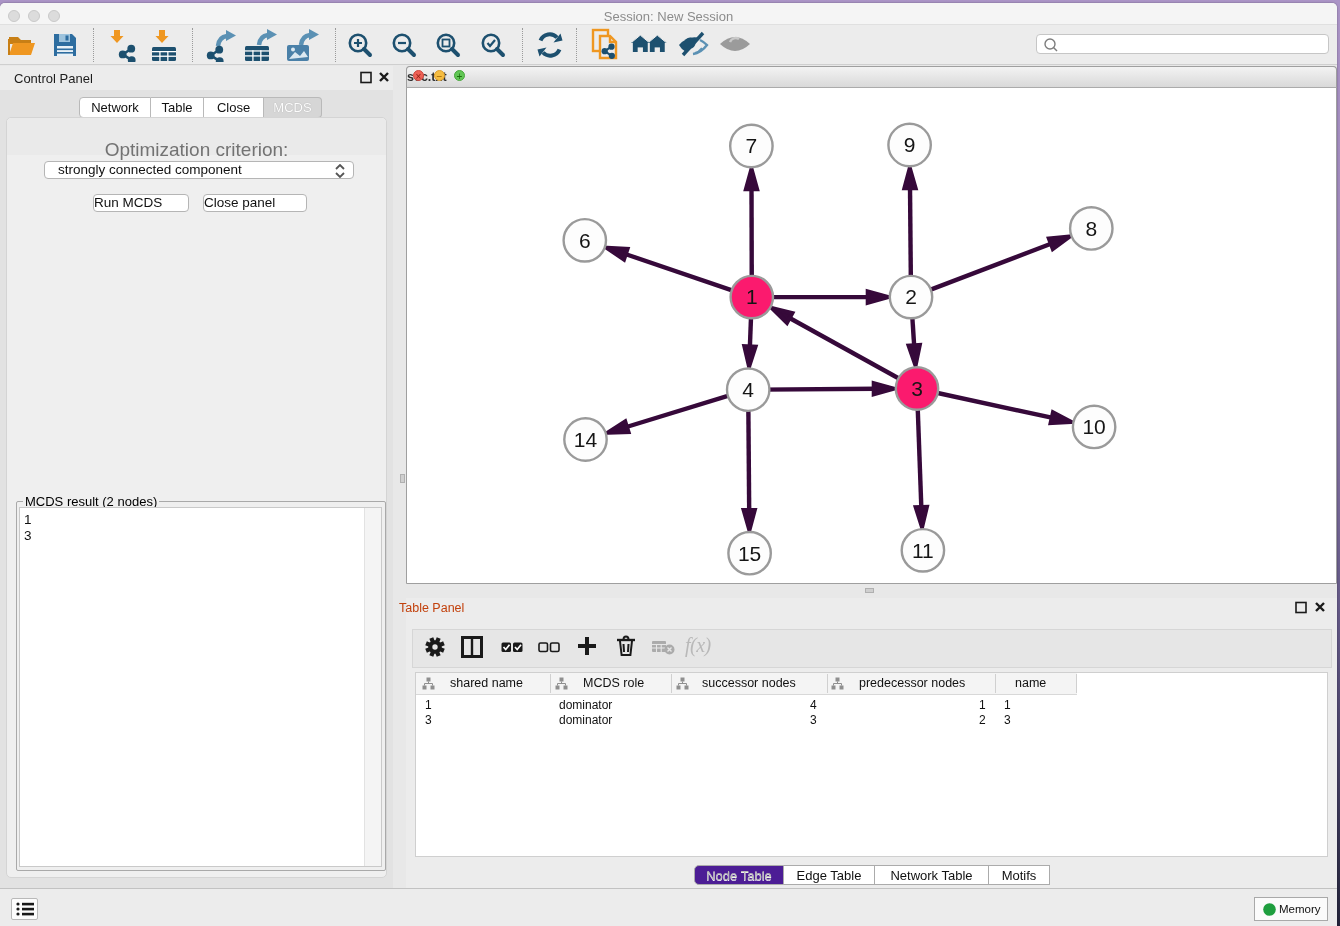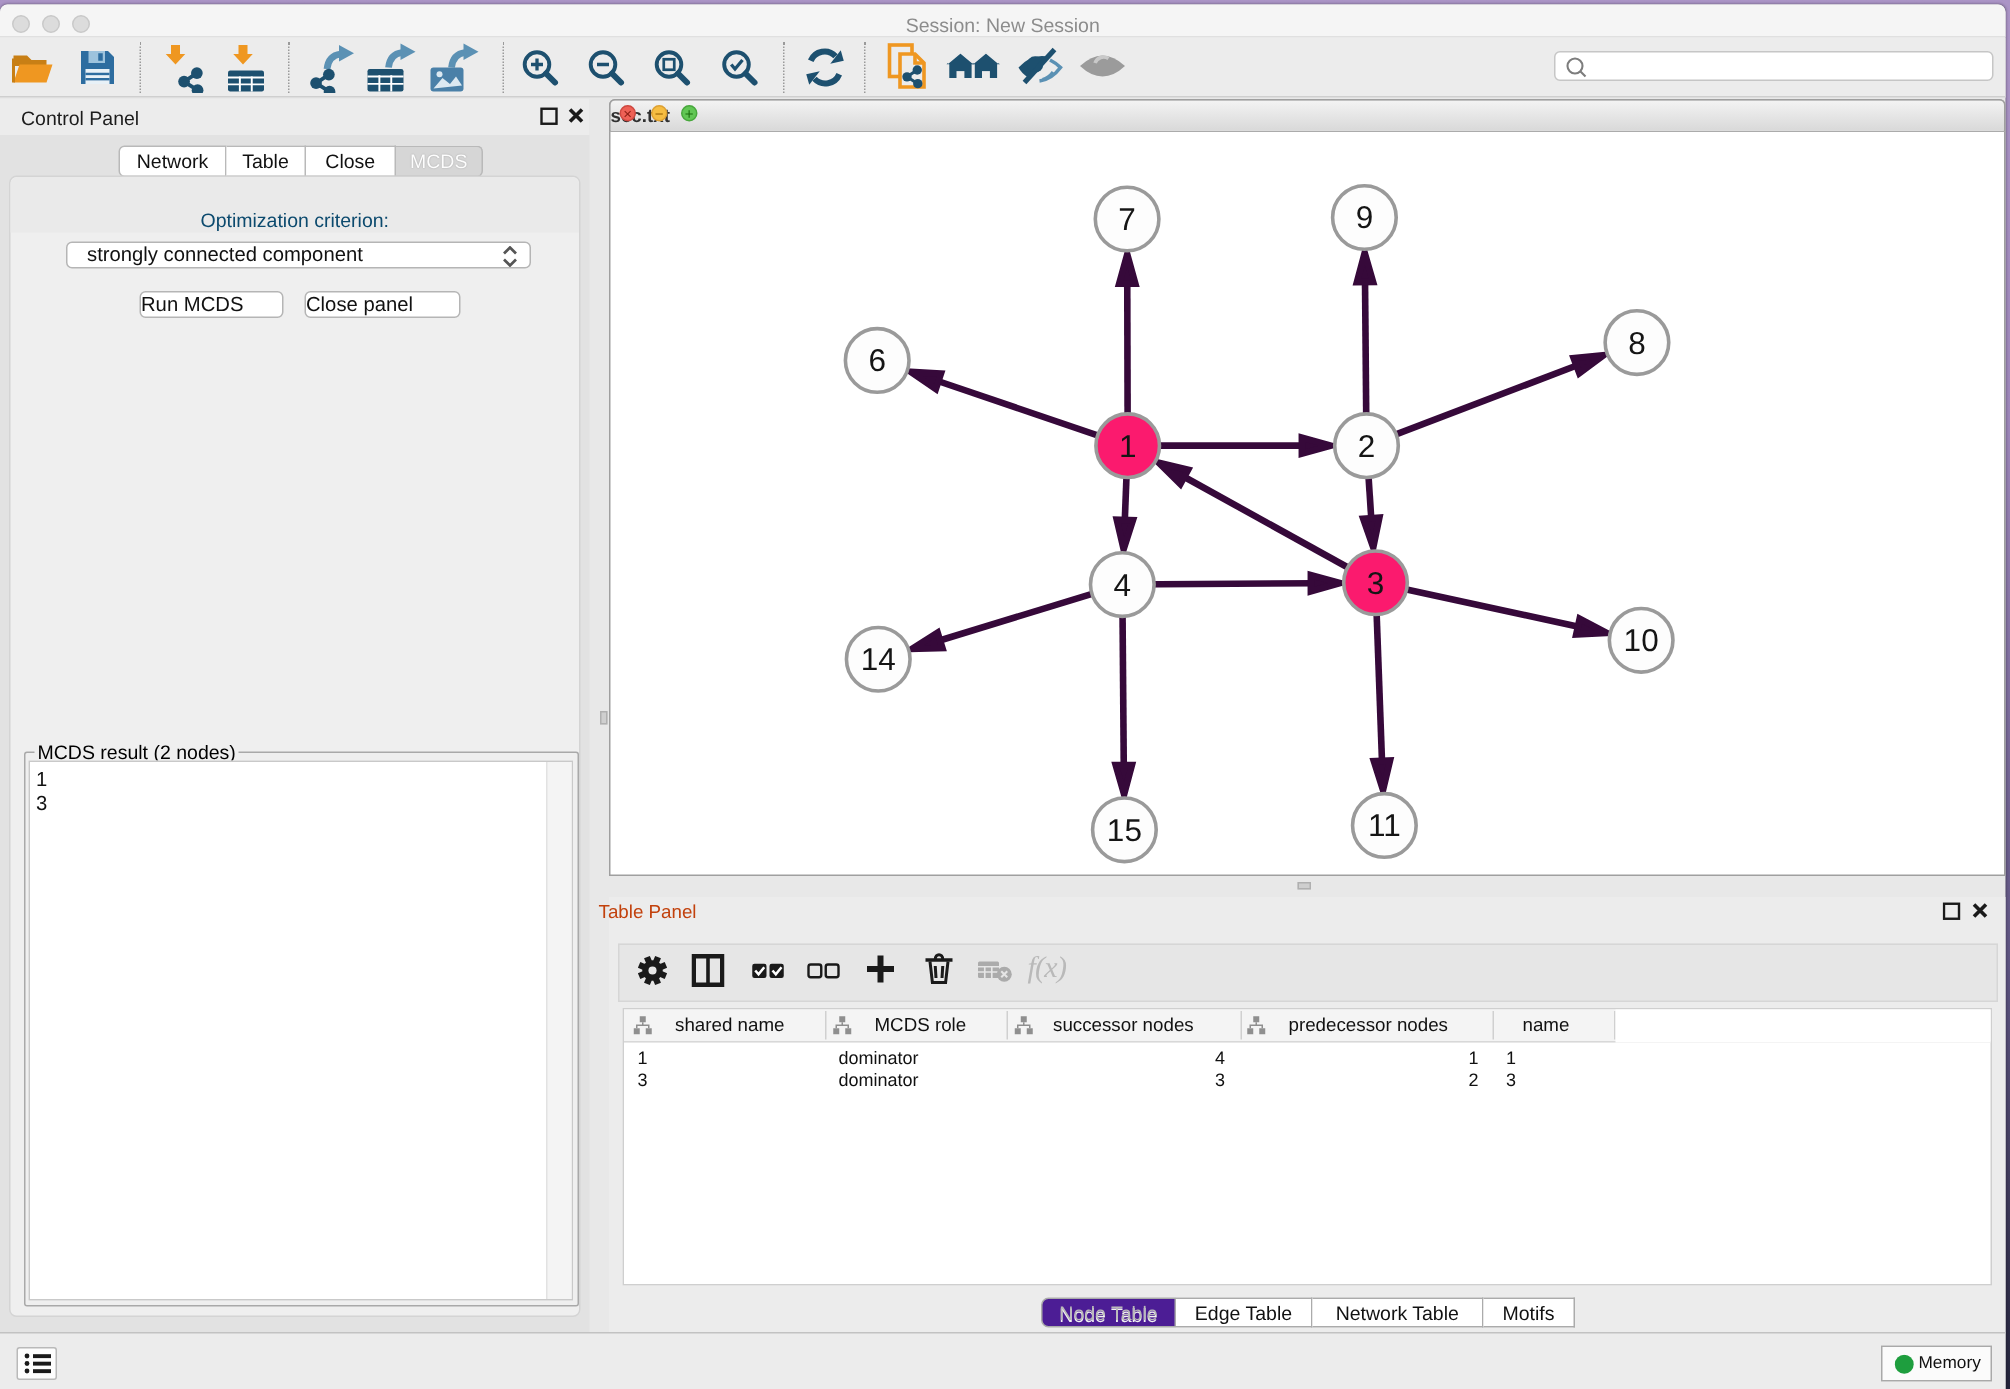--- a/index.html
+++ b/index.html
@@ -11,21 +11,21 @@
 #toolbar{position:absolute;left:0;top:25px;width:1337px;height:40px;background:#ececec;border-bottom:1px solid #cfcfcf}
 .tsep{position:absolute;top:3px;height:34px;width:0;border-left:1px dotted #9a9a9a}
 #search{position:absolute;left:1036px;top:9px;width:293px;height:20px;background:#fff;border:1px solid #c6c6c6;border-radius:4px}
 
 #cpanel{position:absolute;left:0;top:66px;width:393px;height:822px;background:#e2e2e2}
 #cphead{position:absolute;left:0;top:66px;width:393px;height:24px;background:#ececec}
 #cphead span{position:absolute;left:14px;top:5px;font-size:13px;color:#1c1c1c}
 .tab{position:absolute;top:97px;height:21px;background:#fff;border:1px solid #b9b9b9;border-left:none;font-size:13px;color:#111;text-align:center;line-height:20px}
 #cpcontent{position:absolute;left:6px;top:117px;width:381px;height:761px;background:#efefef;border:1px solid #d4d4d4;border-radius:5px}
 #cpband{position:absolute;left:7px;top:118px;width:379px;height:37px;background:#eaeaea;border-radius:5px 5px 0 0}
-#optlabel{position:absolute;left:0;top:139px;width:393px;text-align:center;font-size:13px;color:#0c4a6e}
+#optlabel{position:absolute;left:0;top:139px;width:393px;text-align:center;font-size:19px;color:#737373}
 #combo{position:absolute;left:44px;top:161px;width:310px;height:18px;background:#fff;border:1px solid #b5b5b5;border-radius:4px;font-size:13.5px;color:#111;line-height:16px;padding-left:13px}
 .btn{position:absolute;top:194px;height:18px;background:#fff;border:1px solid #b5b5b5;border-radius:4px;font-size:13.5px;color:#111;line-height:16px}
 #fieldset{position:absolute;left:16px;top:501px;width:370px;height:370px;border:1px solid #a9a9a9;border-radius:2px}
 #legend{position:absolute;left:23px;top:494px;padding:0 2px;background:#efefef;font-size:13px;color:#000000}
 #mlist{position:absolute;left:19px;top:507px;width:363px;height:360px;background:#fff;border:1px solid #c9c9c9;font-size:13.5px;color:#111}
 #mscroll{position:absolute;left:364px;top:508px;width:17px;height:358px;background:#f4f4f4;border-left:1px solid #e2e2e2}
 
 #netwin{position:absolute;left:406px;top:66px;width:931px;height:518px;background:#fff;border:1px solid #9f9f9f;border-radius:4px 4px 0 0}
 #nettitle{position:absolute;left:406px;top:66px;width:931px;height:22px;background:linear-gradient(#f3f3f3,#d9d9d9);border:1px solid #9f9f9f;border-radius:4px 4px 0 0;border-bottom:1px solid #ababab}
 #nettitle .t{position:absolute;width:100%;text-align:left;font-size:12.5px;font-weight:600;color:#303030;line-height:21px}

